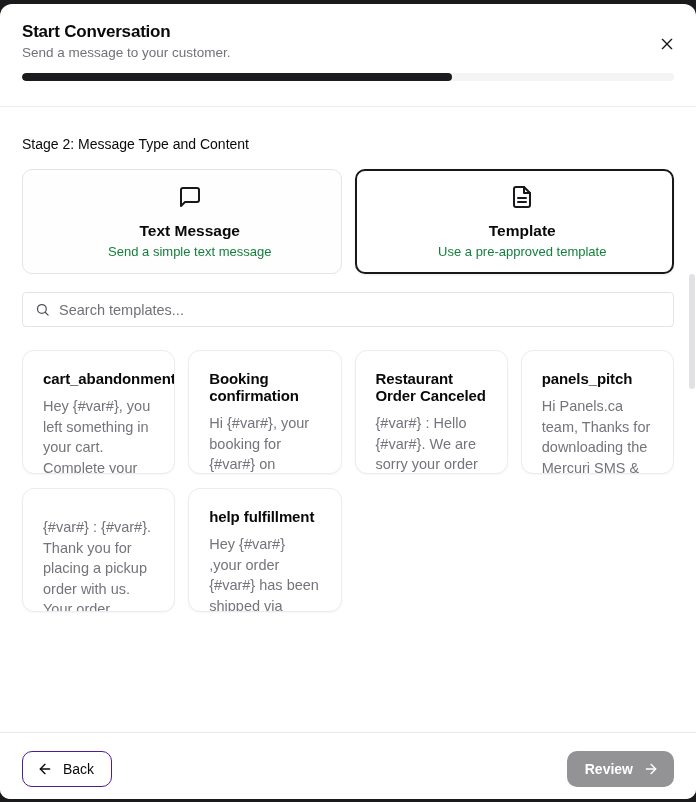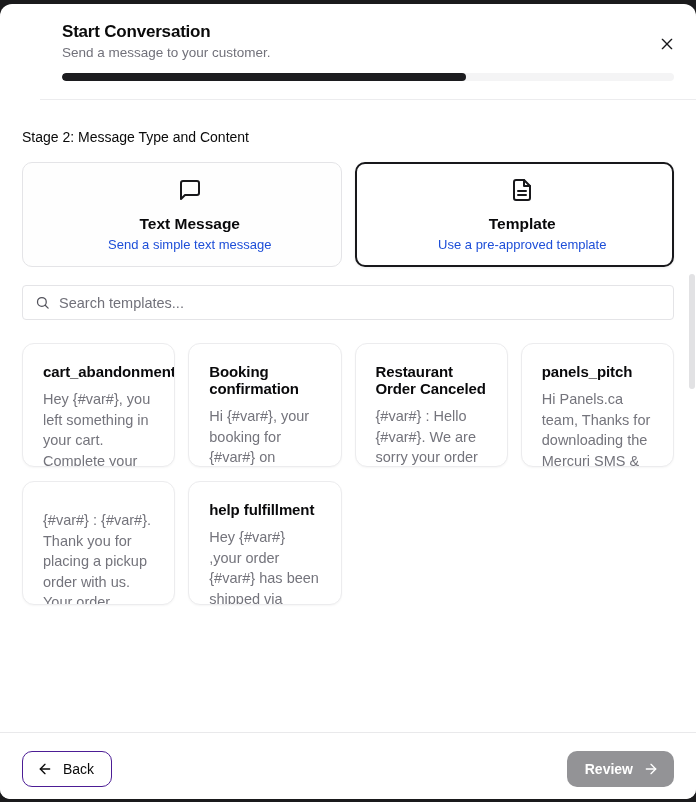--- a/index.html
+++ b/index.html
@@ -14,25 +14,24 @@
     position: absolute;
     left: 0; right: 0; top: 4px; bottom: 3px;
     background: #ffffff;
     border-radius: 12px 12px 10px 10px;
     display: flex;
     flex-direction: column;
     overflow: hidden;
   }
   
   .modal-header {
-    padding: 18px 22px 1px 22px;
+    padding: 18px 22px 8px 22px;
     border-bottom: 1px solid #ececee;
     position: relative;
     flex: 0 0 auto;
-    margin-left: 40px;
   }
   .modal-title { font-size: 17px; font-weight: 700; color: #0a0a0a; letter-spacing: -0.2px; }
   .modal-subtitle { font-size: 13.5px; color: #71717a; margin-top: 3px; }
   .close-btn {
     position: absolute; top: 30px; right: 19px;
     width: 20px; height: 20px;
     background: none; border: none; cursor: pointer;
     display: flex; align-items: center; justify-content: center;
     color: #18181b;
   }
@@ -66,21 +65,21 @@
     text-align: center;
     padding-left: 16px;
   }
   .type-card.selected {
     border: 2px solid #18181b;
     background: #ffffff;
     box-shadow: 0 1px 3px rgba(0,0,0,0.08);
   }
   .type-icon { color: #18181b; margin-bottom: 9px; }
   .type-title { font-size: 15.5px; font-weight: 600; color: #09090b; }
-  .type-subtitle { font-size: 13px; color: #1d4ed8; margin-top: 4px; }
+  .type-subtitle { font-size: 13px; color: #15803d; margin-top: 4px; }
   
   .search-wrap {
     margin-top: 18px;
     height: 35px;
     border: 1px solid #e4e4e7;
     border-radius: 4px;
     display: flex; align-items: center;
     padding: 0 12px;
     background: #fff;
   }

